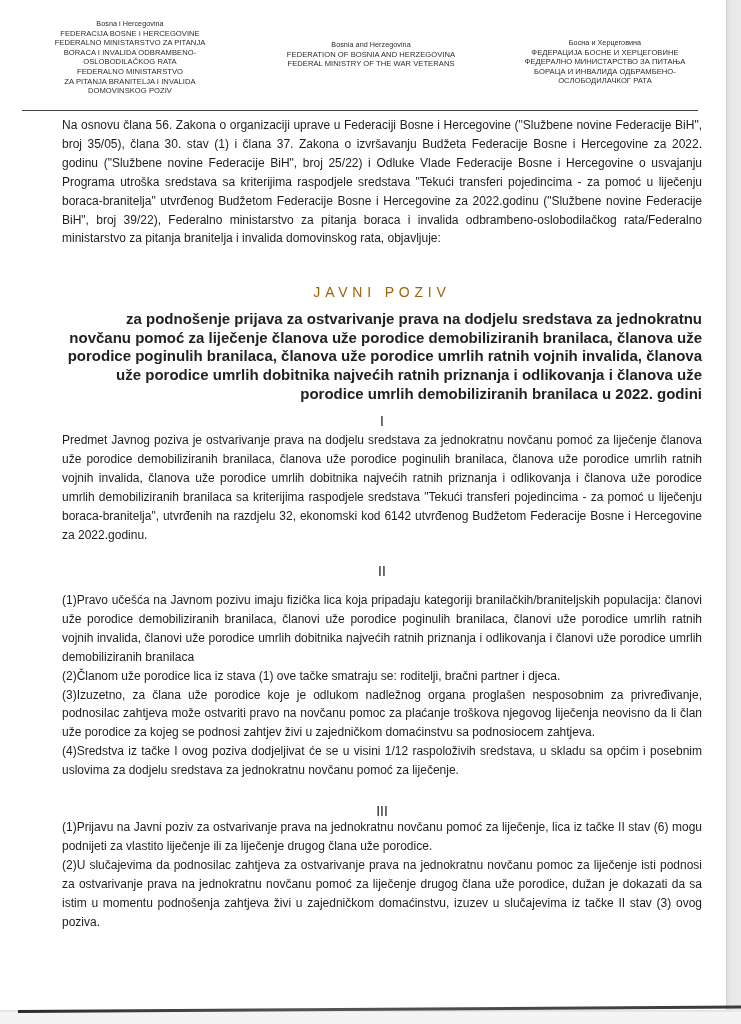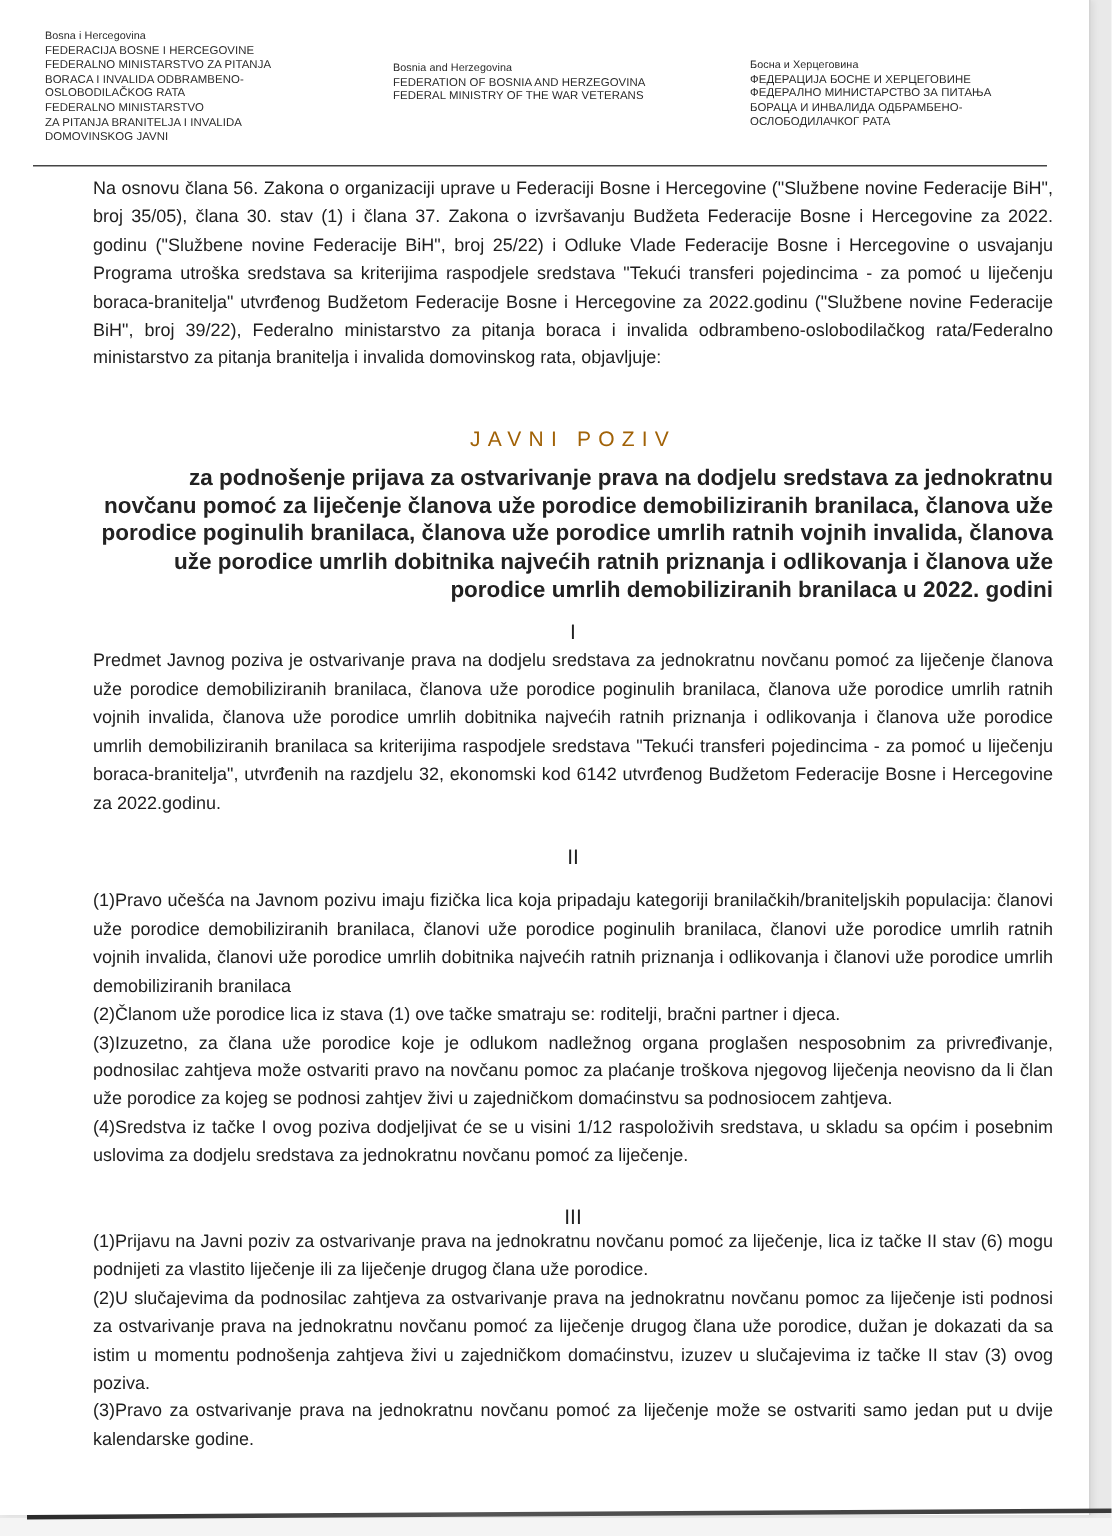--- a/index.html
+++ b/index.html
@@ -38,21 +38,21 @@
       position: absolute;
       left: 0;
       top: 1012px;
       width: 741px;
       height: 12px;
       background: #f4f4f4;
     }
     
     .hdr {
       position: absolute;
-      text-align: left;
+      text-align: center;
       font-size: 7.6px;
       line-height: 9.6px;
       color: #2a2a2a;
       letter-spacing: 0.05px;
     }
     .hdr .sub { font-size: 7.2px; }
     .hdr-left { left: 30px; top: 19px; width: 200px; }
     .hdr-mid { left: 262px; top: 40px; width: 218px; }
     .hdr-right { left: 500px; top: 38px; width: 210px; }
     .rule {
@@ -116,21 +116,21 @@
 <div class="page">
 
   <div class="hdr hdr-left">
     <div class="sub">Bosna i Hercegovina</div>
     <div>FEDERACIJA BOSNE I HERCEGOVINE</div>
     <div>FEDERALNO MINISTARSTVO ZA PITANJA</div>
     <div>BORACA I INVALIDA ODBRAMBENO-</div>
     <div>OSLOBODILAČKOG RATA</div>
     <div>FEDERALNO MINISTARSTVO</div>
     <div>ZA PITANJA BRANITELJA I INVALIDA</div>
-    <div>DOMOVINSKOG JAVNI</div>
+    <div>DOMOVINSKOG POZIV</div>
   </div>
 
   <div class="hdr hdr-right">
     <div class="sub">Босна и Херцеговина</div>
     <div>ФЕДЕРАЦИЈА БОСНЕ И ХЕРЦЕГОВИНЕ</div>
     <div>ФЕДЕРАЛНО МИНИСТАРСТВО ЗА ПИТАЊА</div>
     <div>БОРАЦА И ИНВАЛИДА ОДБРАМБЕНО-</div>
     <div>ОСЛОБОДИЛАЧКОГ РАТА</div>
   </div>
 
@@ -160,19 +160,18 @@
     <p class="para">(1)Pravo učešća na Javnom pozivu imaju fizička lica koja pripadaju kategoriji branilačkih/braniteljskih populacija: članovi uže porodice demobiliziranih branilaca, članovi uže porodice poginulih branilaca, članovi uže porodice umrlih ratnih vojnih invalida, članovi uže porodice umrlih dobitnika najvećih ratnih priznanja i odlikovanja i članovi uže porodice umrlih demobiliziranih branilaca</p>
     <p class="para">(2)Članom uže porodice lica iz stava (1) ove tačke smatraju se: roditelji, bračni partner i djeca.</p>
     <p class="para">(3)Izuzetno, za člana uže porodice koje je odlukom nadležnog organa proglašen nesposobnim za privređivanje, podnosilac zahtjeva može ostvariti pravo na novčanu pomoc za plaćanje troškova njegovog liječenja neovisno da li član uže porodice za kojeg se podnosi zahtjev živi u zajedničkom domaćinstvu sa podnosiocem zahtjeva.</p>
     <p class="para">(4)Sredstva iz tačke I ovog poziva dodjeljivat će se u visini 1/12 raspoloživih sredstava, u skladu sa općim i posebnim uslovima za dodjelu sredstava za jednokratnu novčanu pomoć za liječenje.</p>
   </div>
 
   <div class="sec-num sec3-num">III</div>
   <div class="body sec3">
     <p class="para">(1)Prijavu na Javni poziv za ostvarivanje prava na jednokratnu novčanu pomoć za liječenje, lica iz tačke II stav (6) mogu podnijeti za vlastito liječenje ili za liječenje drugog člana uže porodice.</p>
     <p class="para">(2)U slučajevima da podnosilac zahtjeva za ostvarivanje prava na jednokratnu novčanu pomoc za liječenje isti podnosi za ostvarivanje prava na jednokratnu novčanu pomoć za liječenje drugog člana uže porodice, dužan je dokazati da sa istim u momentu podnošenja zahtjeva živi u zajedničkom domaćinstvu, izuzev u slučajevima iz tačke II stav (3) ovog poziva.</p>
-    <p class="para">(3)Pravo za ostvarivanje prava na jednokratnu novčanu pomoć za liječenje može se ostvariti samo jedan put u dvije kalendarske godine.</p>
   </div>
 
 </div>
 
 <div class="below-page"></div>
 <div class="bottom-edge"></div>
 
 </body></html>

